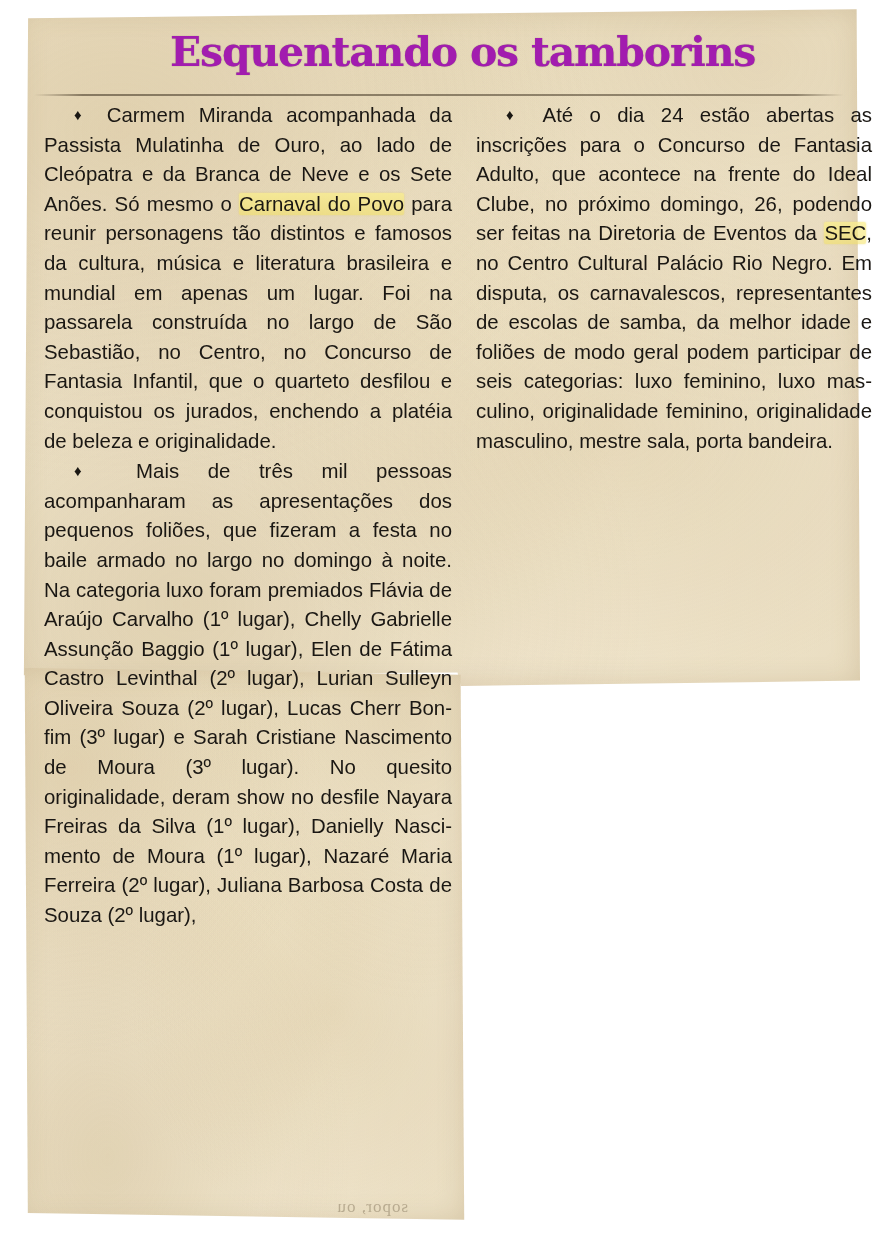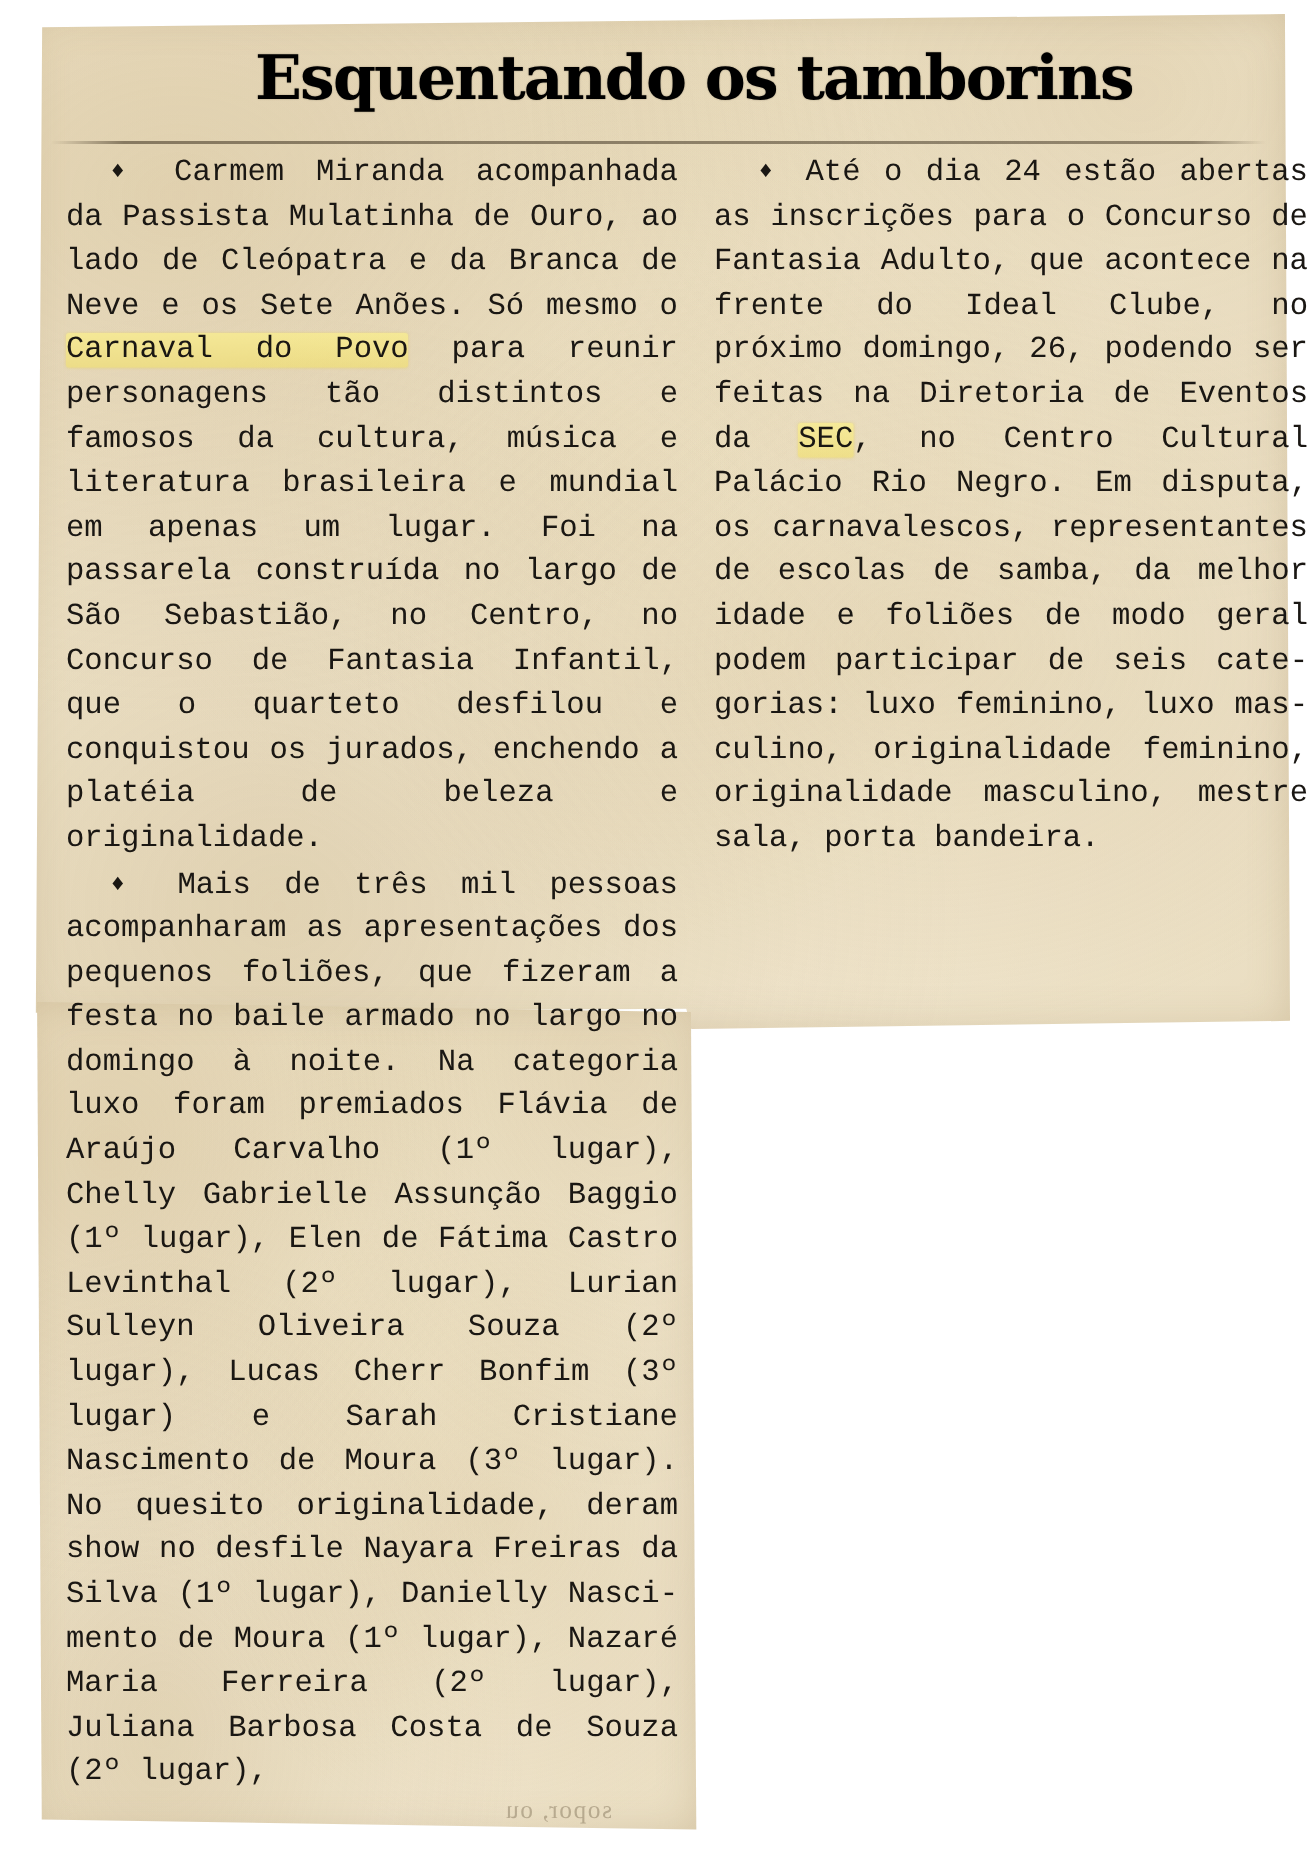--- a/index.html
+++ b/index.html
@@ -75,37 +75,37 @@
   .headline {
     position: absolute;
     left: 152px;
     top: 20px;
     width: 580px;
     text-align: center;
     font-family: "DejaVu Serif", serif;
     font-weight: bold;
     font-size: 41px;
     letter-spacing: -1.2px;
-    color: #000000;
+    color: #a21caf;
     white-space: nowrap;
     text-shadow: 0 0 1px rgba(40,30,20,0.45);
   }
 
   .rule {
     position: absolute;
     left: 16px;
     top: 86px;
     width: 810px;
     height: 2px;
     background: linear-gradient(90deg, rgba(60,48,30,0.0), rgba(60,48,30,0.55) 6%, rgba(60,48,30,0.5) 94%, rgba(60,48,30,0.0));
   }
 
   .col {
     position: absolute;
-    font-family: Liberation Mono, monospace;
+    font-family: Liberation Sans, sans-serif;
     font-size: 20.4px;
     line-height: 29.6px;
     color: #1a1713;
     text-align: justify;
     text-justify: inter-word;
     hyphens: manual;
   }
   .col-left {
     left: 26px;
     top: 92px;

